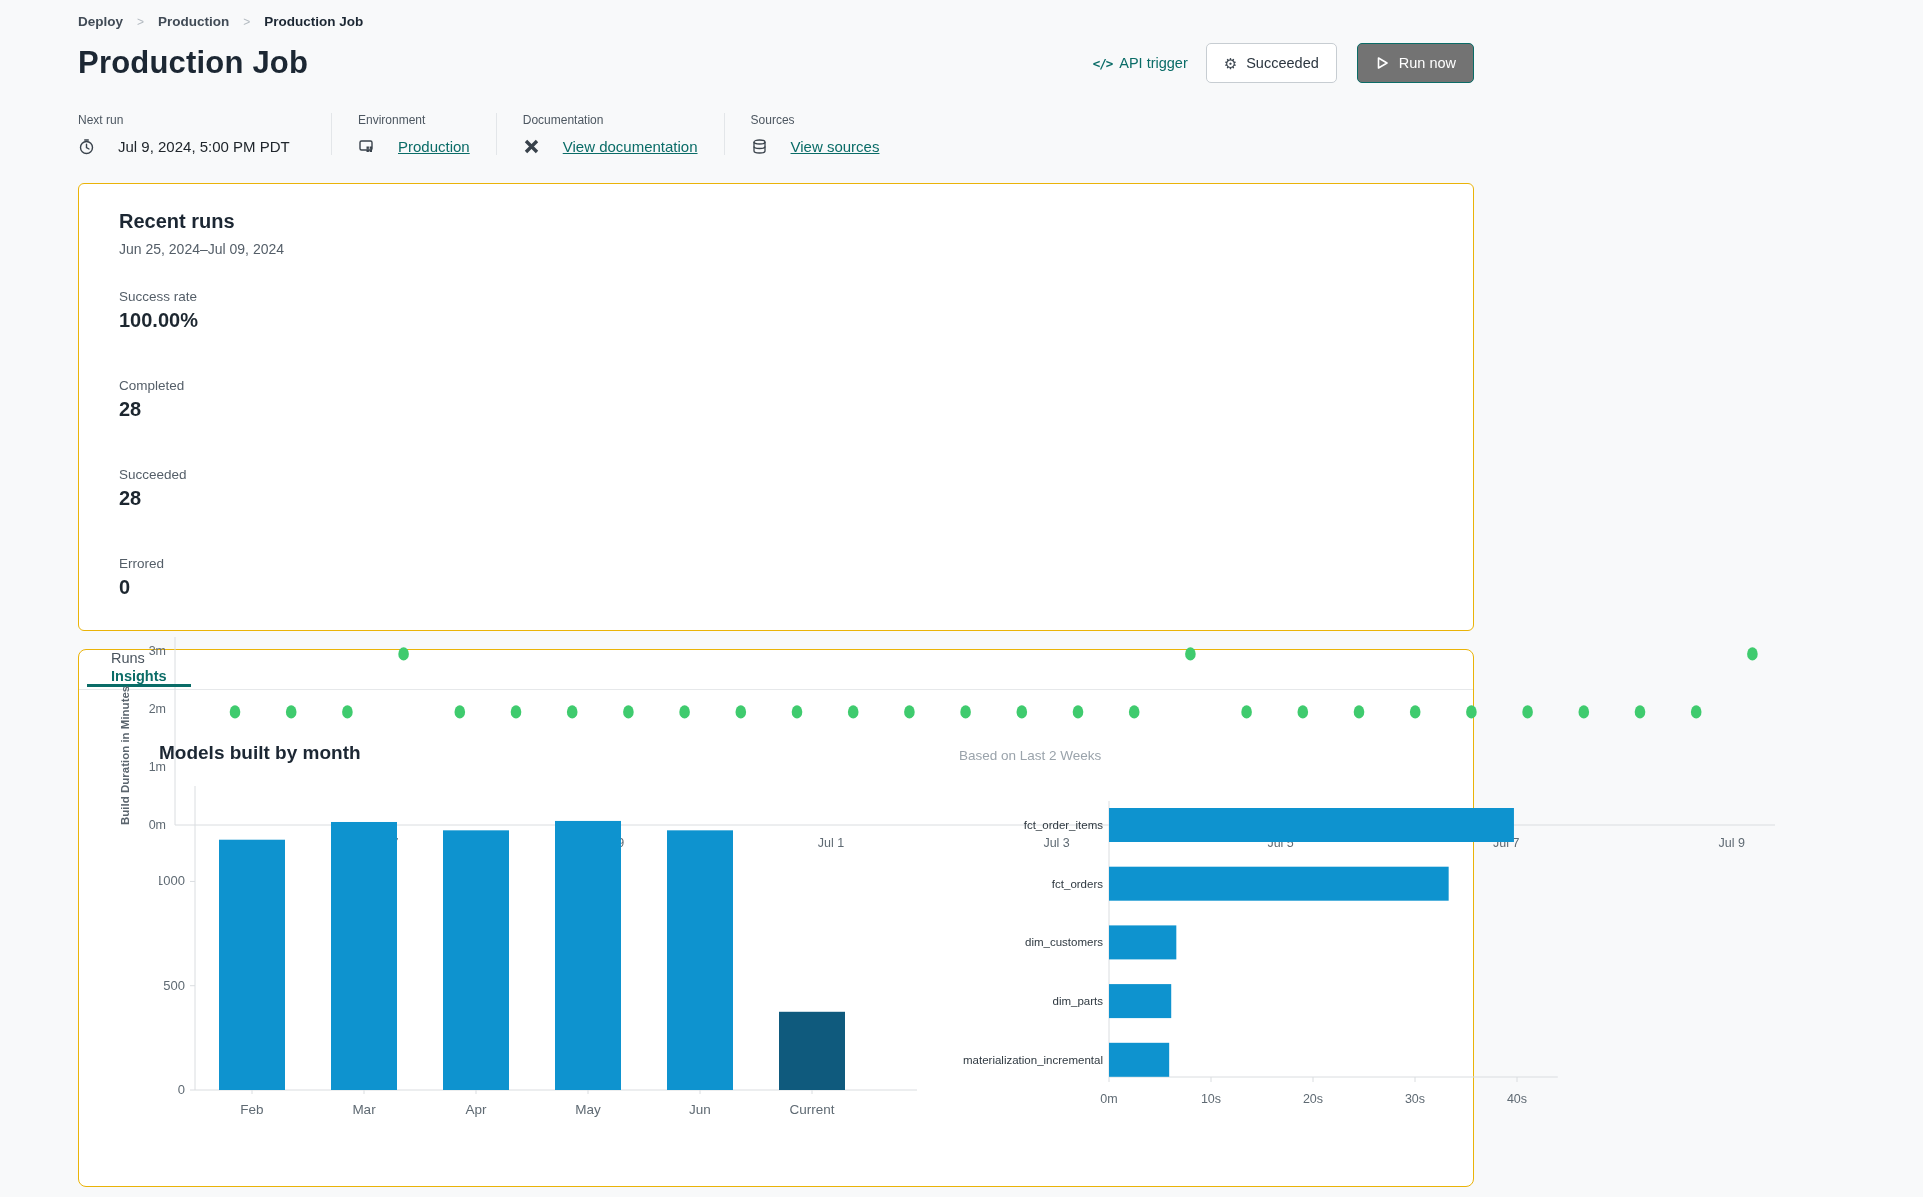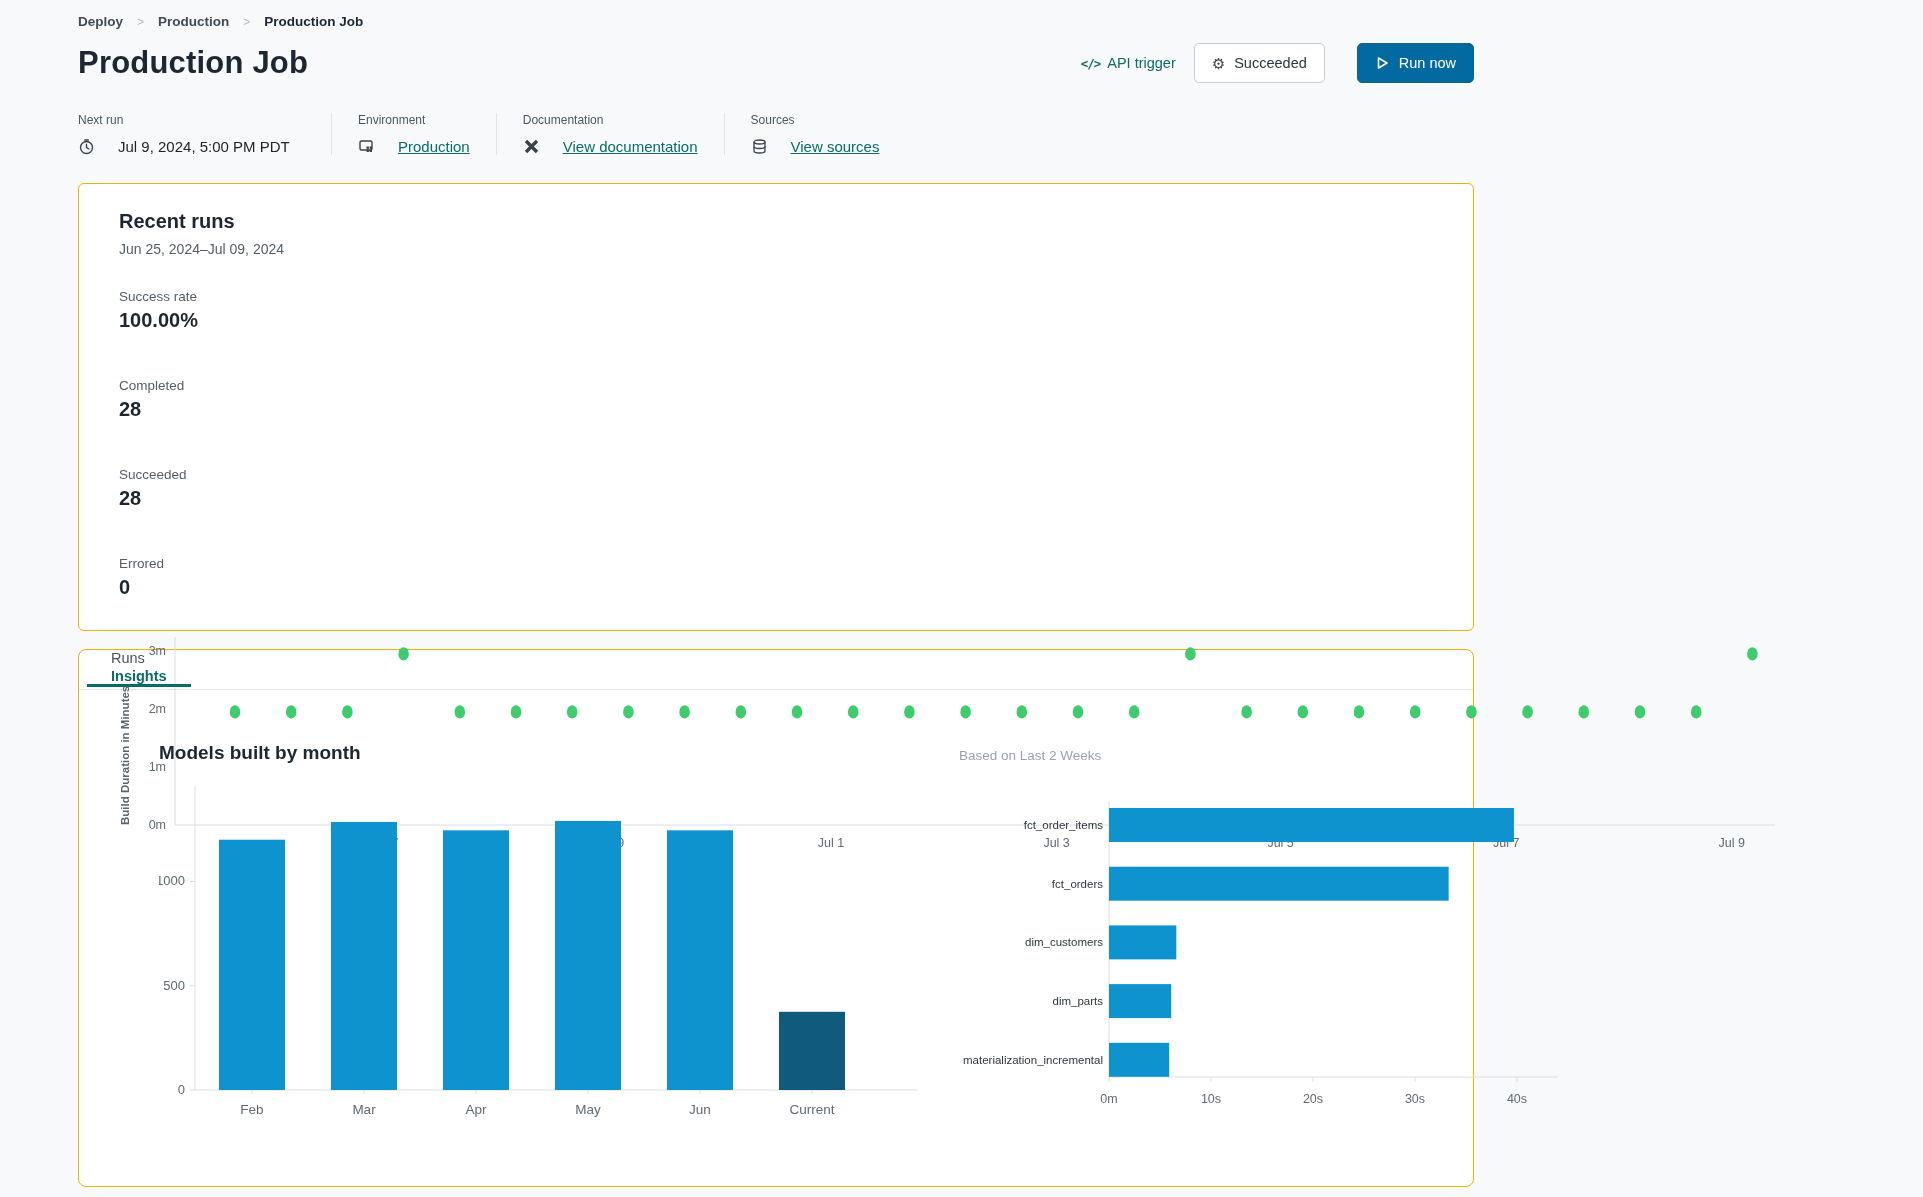--- a/index.html
+++ b/index.html
@@ -19,21 +19,21 @@
 
   
   .title-row { display:flex; align-items:center; justify-content:space-between; margin-top:14px; }
   h1 { font-size:31px; font-weight:700; color:#1c2733; letter-spacing:.2px; }
   .actions { display:flex; align-items:center; gap:18px; }
   .api-link { display:flex; align-items:center; gap:7px; color:#0a6c67; font-size:14.5px; text-decoration:none; cursor:pointer; }
   .code-glyph { font-family:"DejaVu Sans Mono", monospace; font-size:12.5px; font-weight:700; letter-spacing:-1px; }
   .btn { display:flex; align-items:center; gap:9px; height:40px; padding:0 17px; border-radius:5px; font-size:14.5px; font-family:inherit; cursor:pointer; }
   .btn-secondary { background:#fff; border:1px solid #c7cdd2; color:#2c3640; }
   .btn-secondary .gear { font-size:15px; color:#3c4650; line-height:1; }
-  .btn-primary { background:#0369a1; border:1px solid #0a6c67; color:#fff; margin-left:14px; }
+  .btn-primary { background:#737373; border:1px solid #0a6c67; color:#fff; margin-left:2px; }
 
   
   .meta-row { display:flex; margin-top:30px; }
   .meta-col { padding-right:26px; margin-right:26px; border-right:1px solid #e3e6e9; }
   .meta-col:last-child { border-right:none; }
   .meta-label { font-size:12px; color:#4d5761; }
   .meta-value { display:flex; align-items:flex-start; gap:23px; margin-top:11px; font-size:15px; color:#20262c; }
   .meta-value svg { flex:none; }
   .meta-link { color:#0a6c67; text-decoration:underline; cursor:pointer; font-weight:500; }
   .meta-col:first-child { width:254px; }

